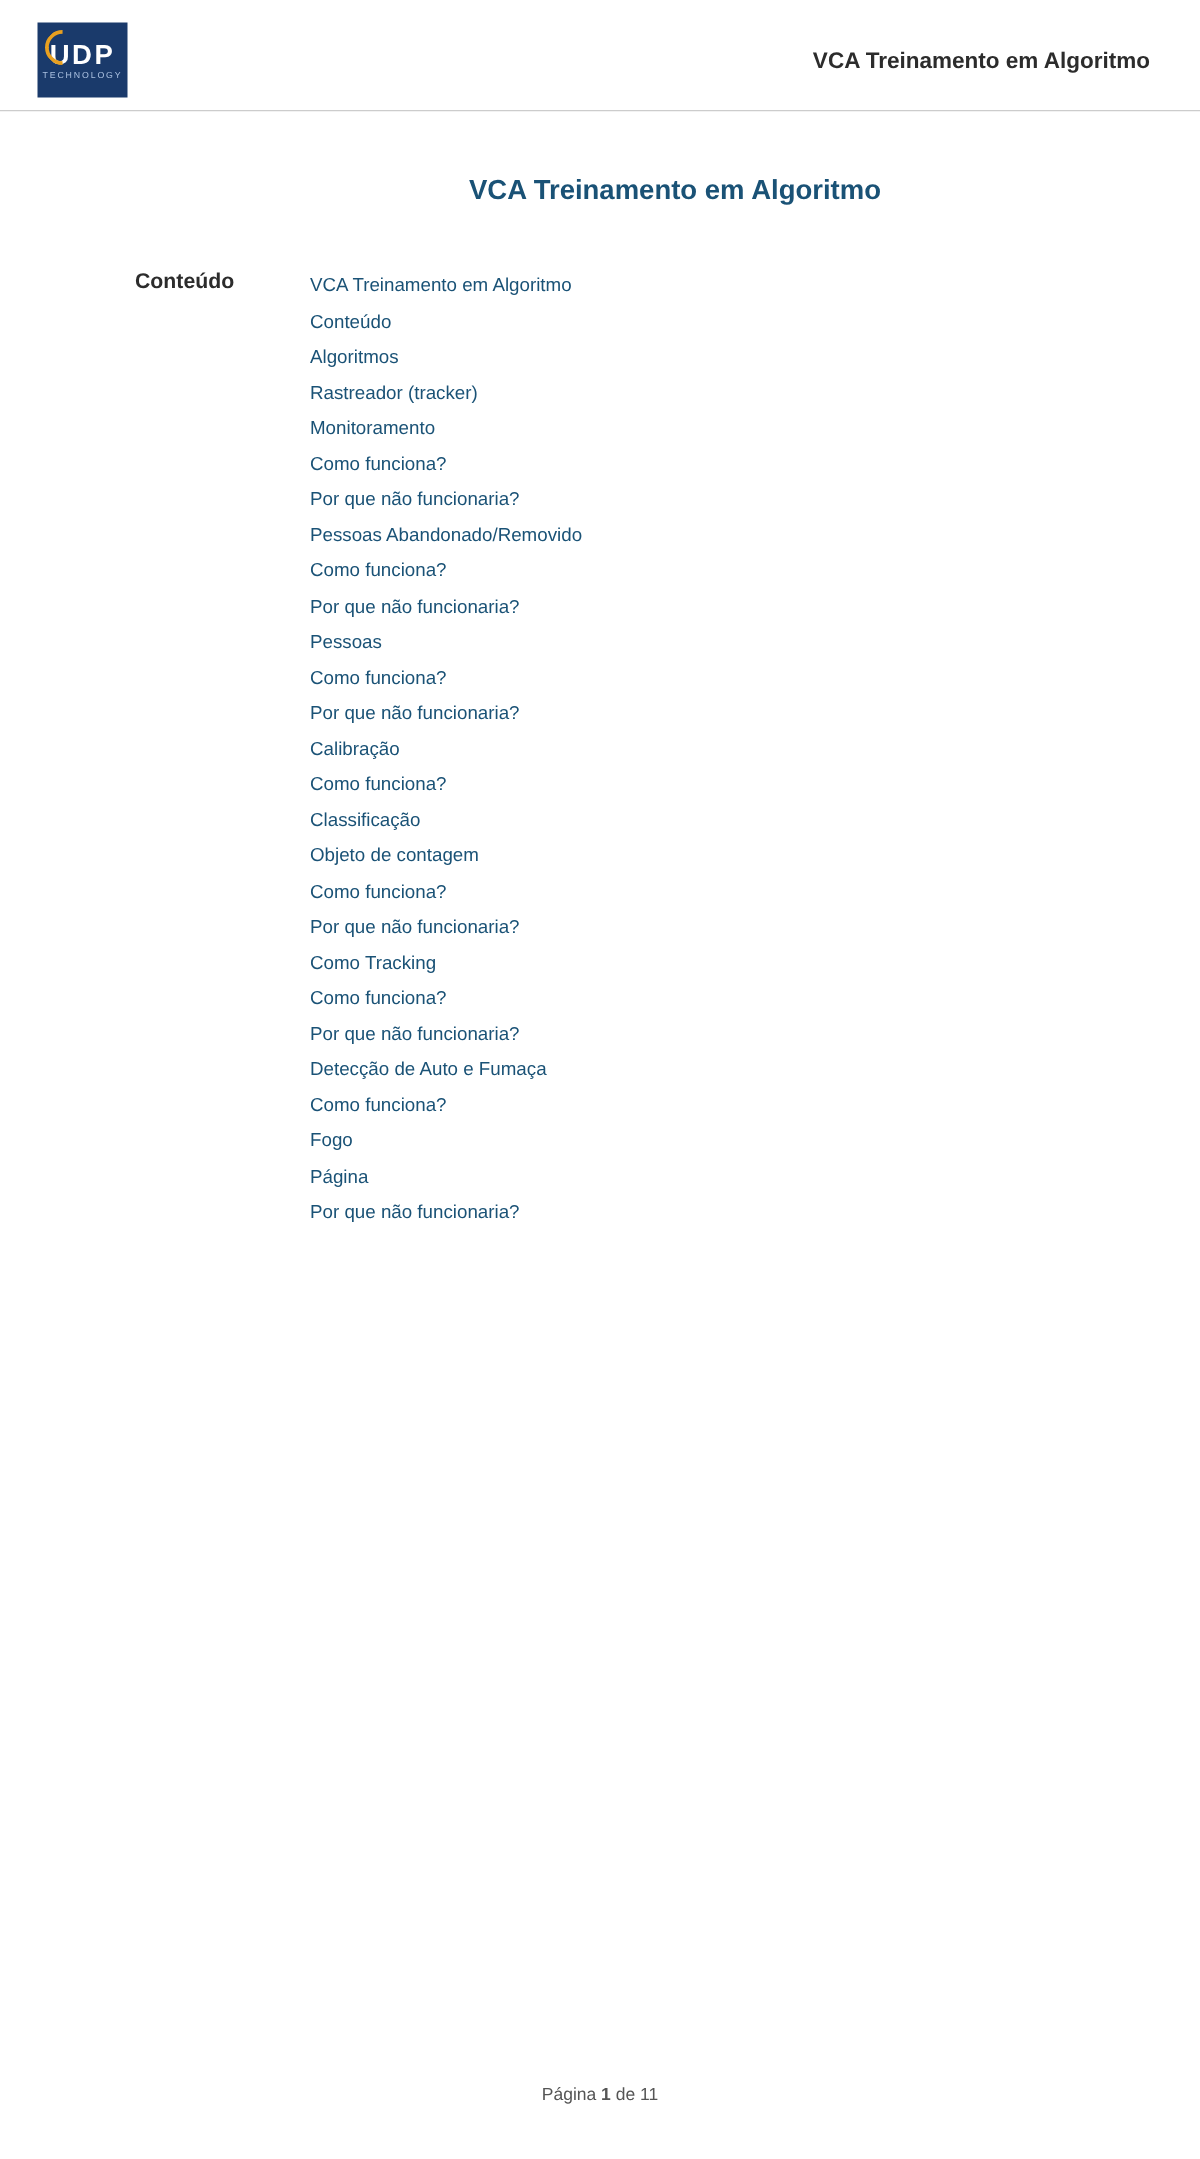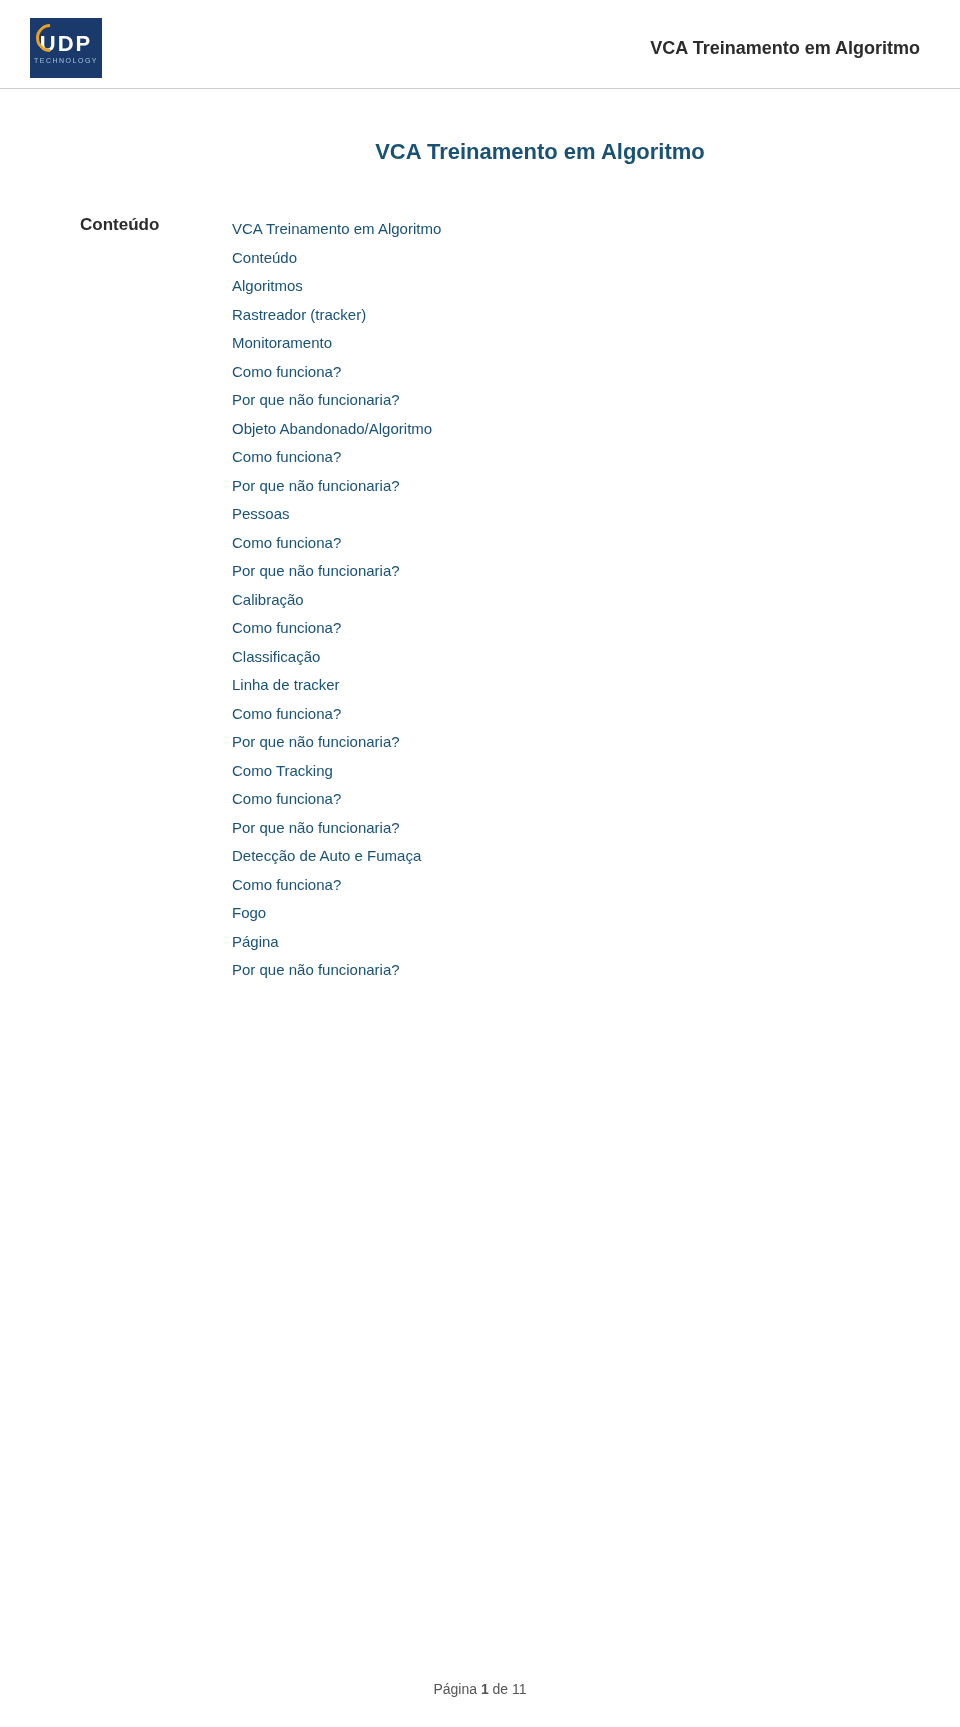--- a/index.html
+++ b/index.html
@@ -96,21 +96,22 @@
       font-size: 22px;
       font-weight: 700;
       color: #1a5276;
       margin-bottom: 50px;
       margin-left: 120px;
     }
 
     
     .content-section {
       display: flex;
-      gap: 12px;
+      gap: 0;
+      margin-left: 28px;
     }
 
     .section-label {
       font-size: 17px;
       font-weight: 700;
       color: #2c2c2c;
       min-width: 120px;
       margin-right: 10px;
     }
 
@@ -124,21 +125,21 @@
     .toc-list li {
       font-size: 15px;
       color: #1a5276;
       line-height: 1.9;
       cursor: pointer;
     }
 
     
     .footer {
       position: absolute;
-      bottom: 30px;
+      bottom: 44px;
       left: 0;
       right: 0;
       text-align: center;
       font-size: 14px;
       color: #555555;
     }
 
     .footer-bold {
       font-weight: 700;
     }
@@ -166,30 +167,30 @@
     <div class="content-section">
       <div class="section-label">Conteúdo</div>
       <ul class="toc-list">
       <li>VCA Treinamento em Algoritmo</li>
           <li>Conteúdo</li>
           <li>Algoritmos</li>
           <li>Rastreador (tracker)</li>
           <li>Monitoramento</li>
           <li>Como funciona?</li>
           <li>Por que não funcionaria?</li>
-          <li>Objeto Abandonado/Algoritmo</li>
+          <li>Pessoas Abandonado/Removido</li>
           <li>Como funciona?</li>
           <li>Por que não funcionaria?</li>
           <li>Pessoas</li>
           <li>Como funciona?</li>
           <li>Por que não funcionaria?</li>
           <li>Calibração</li>
           <li>Como funciona?</li>
           <li>Classificação</li>
-          <li>Linha de tracker</li>
+          <li>Objeto de contagem</li>
           <li>Como funciona?</li>
           <li>Por que não funcionaria?</li>
           <li>Como Tracking</li>
           <li>Como funciona?</li>
           <li>Por que não funcionaria?</li>
           <li>Detecção de Auto e Fumaça</li>
           <li>Como funciona?</li>
           <li>Fogo</li>
           <li>Página</li>
           <li>Por que não funcionaria?</li>

